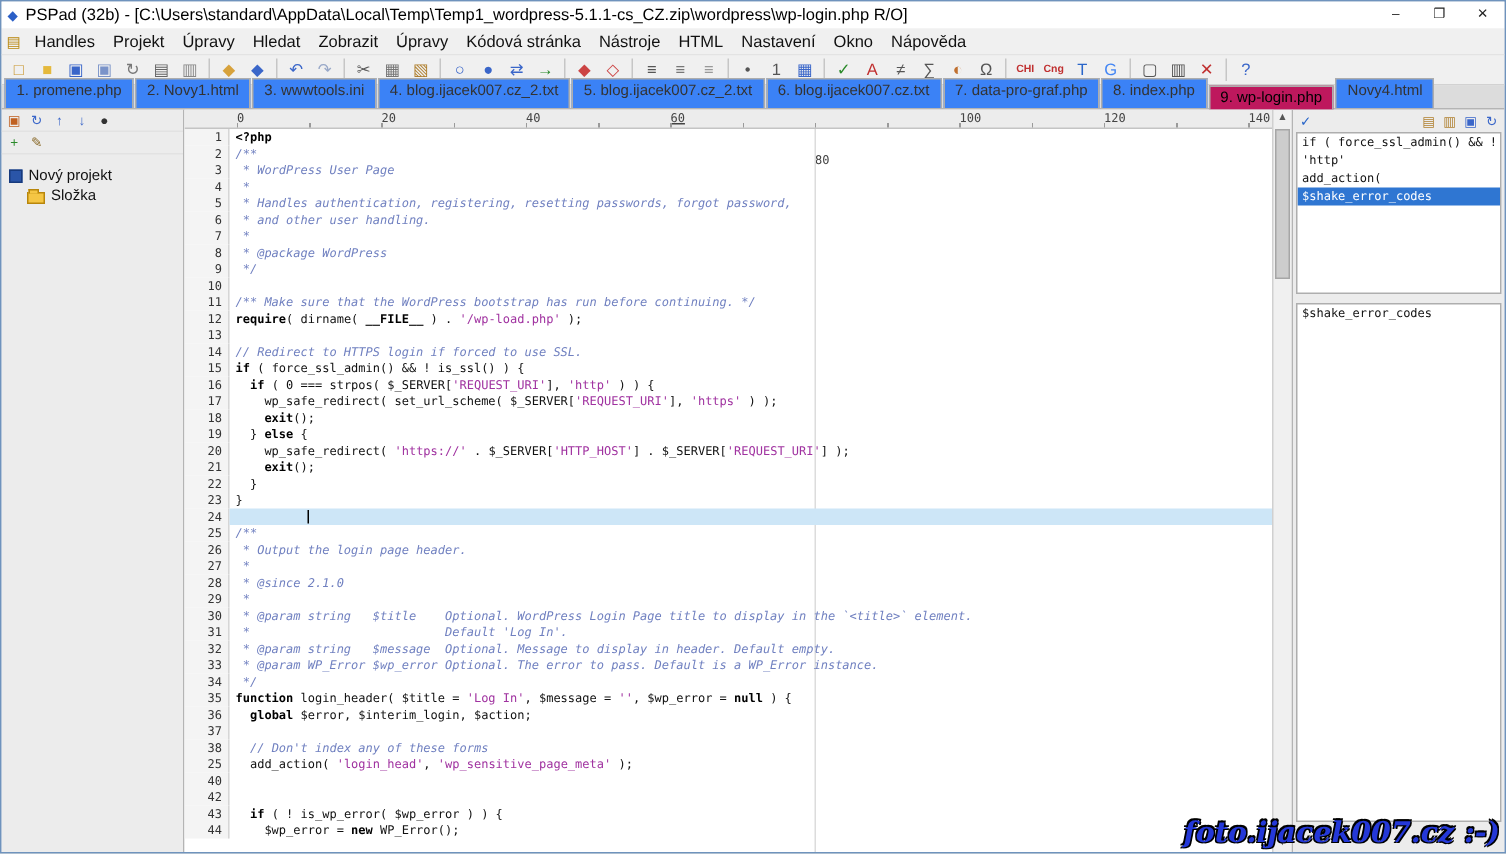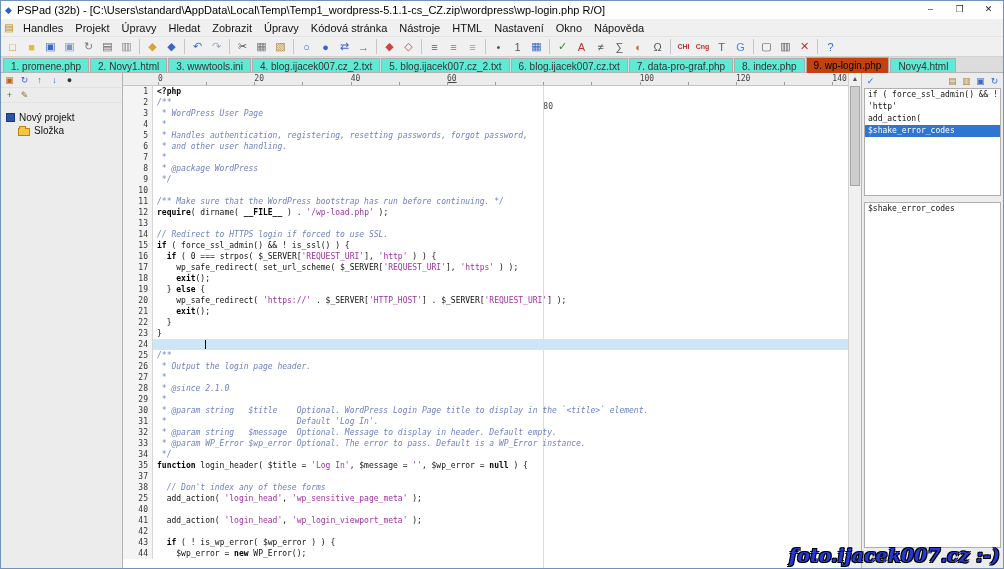--- a/index.html
+++ b/index.html
@@ -20,22 +20,22 @@
   .menu-item { padding:1px 6px; white-space:nowrap; }
 
   
   .toolbar { height:20px; background:#f0f0f0; border-bottom:1px solid #d2d2d2; display:flex; align-items:center; padding-left:2px; overflow:hidden; }
   .tb-btn { min-width:19px; height:18px; display:flex; align-items:center; justify-content:center; font-size:11px; border-radius:2px; cursor:default; }
   .tb-btn.wide { font-size:7px; font-weight:bold; padding:0 2px; letter-spacing:0; }
   .tb-sep { width:1px; height:15px; background:#c6c6c6; margin:0 3px; flex:none; }
 
   
   .tabbar { height:16px; background:#dcdcdc; display:flex; align-items:flex-end; border-bottom:1px solid #b4b4b4; padding-left:2px; font-size:10px; }
-  .tab { height:14px; line-height:15px; padding:0 7px; background:#5eead4; border:1px solid #adadad; border-bottom:none; margin-right:1px; color:#333; white-space:nowrap; }
-  .tab.active { background:#c2410c; height:16px; margin-bottom:-1px; color:#000; }
+  .tab { height:20px; line-height:15px; padding:0 7px; background:#3b82f6; border:1px solid #adadad; border-bottom:none; margin-right:1px; color:#333; white-space:nowrap; }
+  .tab.active { background:#be185d; height:16px; margin-bottom:-1px; color:#000; }
 
   
   .main { display:flex; height:495px; overflow:hidden; }
 
   
   .leftpanel { width:122px; background:#ececec; border-right:1px solid #b4b4b4; font-size:10px; flex:none; }
   .lp-toolbar { height:15px; display:flex; align-items:center; padding:1px 2px; gap:2px; border-bottom:1px solid #e2e2e2; }
   .sm-btn { width:13px; height:13px; display:flex; align-items:center; justify-content:center; font-size:9px; border-radius:2px; }
   .tree { padding-top:8px; }
   .tree-item { height:13px; display:flex; align-items:center; gap:4px; padding-left:5px; color:#111; white-space:nowrap; }
@@ -450,38 +450,38 @@
           </div>
           <div class="line">
             <span class="ln">34</span>
             <span class="lc"><span class="tok-c"> */</span></span>
           </div>
           <div class="line">
             <span class="ln">35</span>
             <span class="lc"><span class="tok-k">function</span><span class="tok-p"> login_header( $title = </span><span class="tok-s">'Log In'</span><span class="tok-p">, $message = </span><span class="tok-s">''</span><span class="tok-p">, $wp_error = </span><span class="tok-k">null</span><span class="tok-p"> ) {</span></span>
           </div>
           <div class="line">
+            <span class="ln">36</span>
+            <span class="lc"><span class="tok-p">  </span><span class="tok-k">global</span><span class="tok-p"> $error, $interim_login, $action;</span></span>
+          </div>
+          <div class="line">
             <span class="ln">37</span>
             <span class="lc"></span>
           </div>
           <div class="line">
             <span class="ln">38</span>
             <span class="lc"><span class="tok-p">  </span><span class="tok-c">// Don't index any of these forms</span></span>
           </div>
           <div class="line">
             <span class="ln">25</span>
             <span class="lc"><span class="tok-p">  add_action( </span><span class="tok-s">'login_head'</span><span class="tok-p">, </span><span class="tok-s">'wp_sensitive_page_meta'</span><span class="tok-p"> );</span></span>
           </div>
           <div class="line">
             <span class="ln">40</span>
             <span class="lc"></span>
-          </div>
-          <div class="line">
-            <span class="ln">41</span>
-            <span class="lc"><span class="tok-p">  add_action( </span><span class="tok-s">'login_head'</span><span class="tok-p">, </span><span class="tok-s">'wp_login_viewport_meta'</span><span class="tok-p"> );</span></span>
           </div>
           <div class="line">
             <span class="ln">42</span>
             <span class="lc"></span>
           </div>
           <div class="line">
             <span class="ln">43</span>
             <span class="lc"><span class="tok-p">  </span><span class="tok-k">if</span><span class="tok-p"> ( ! is_wp_error( $wp_error ) ) {</span></span>
           </div>
           <div class="line">

